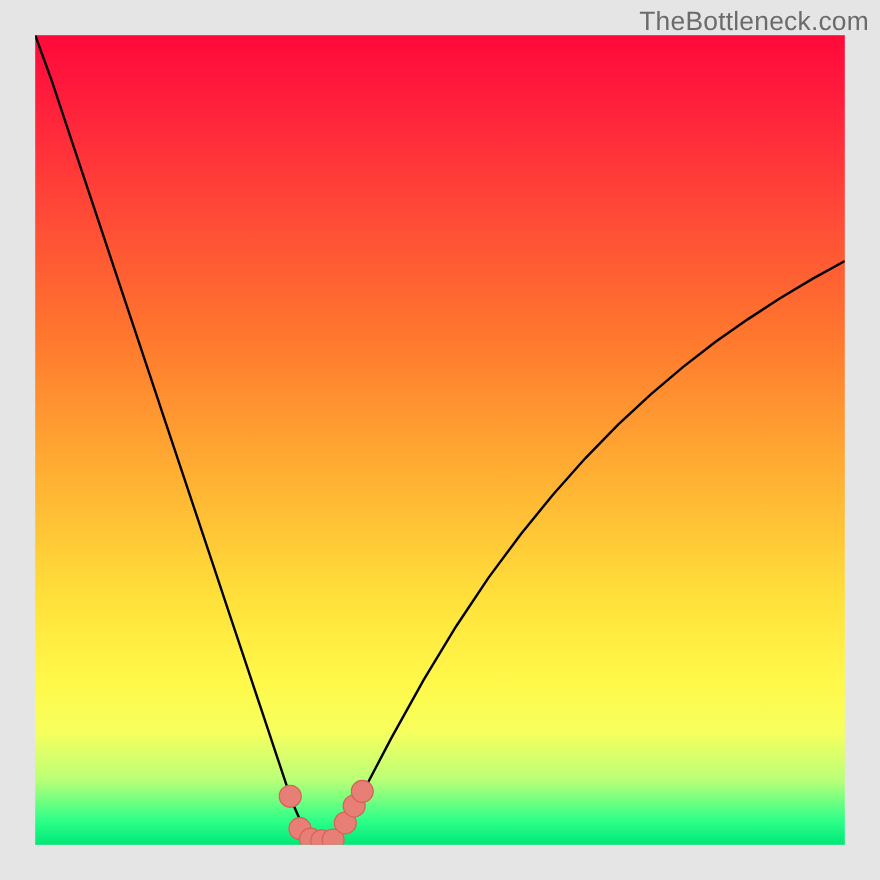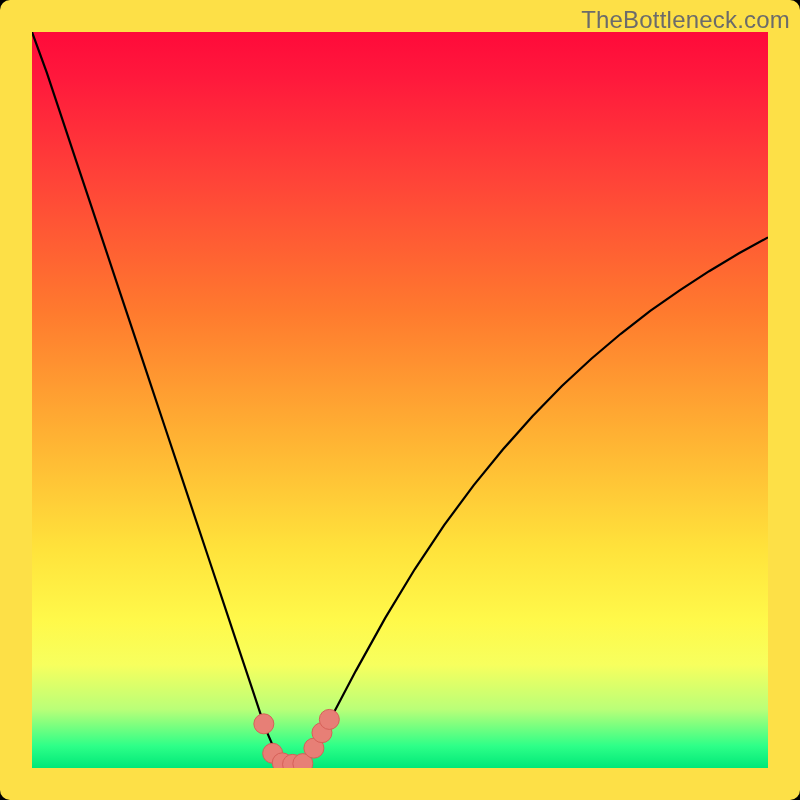--- a/index.html
+++ b/index.html
@@ -8,22 +8,21 @@
     width: 800px;
     height: 800px;
     background: #000;
     font-family: Arial, Helvetica, sans-serif;
     overflow: hidden;
   }
   .frame {
     position: relative;
     width: 800px;
     height: 800px;
-    background: #fde047;
-    border-radius: 10px;
+    background: #e5e5e5;
   }
   .plot {
     position: absolute;
     left: 32px;
     top: 32px;
     width: 736px;
     height: 736px;
     
     background: linear-gradient(to bottom,
       #ff0a3a 0%,

